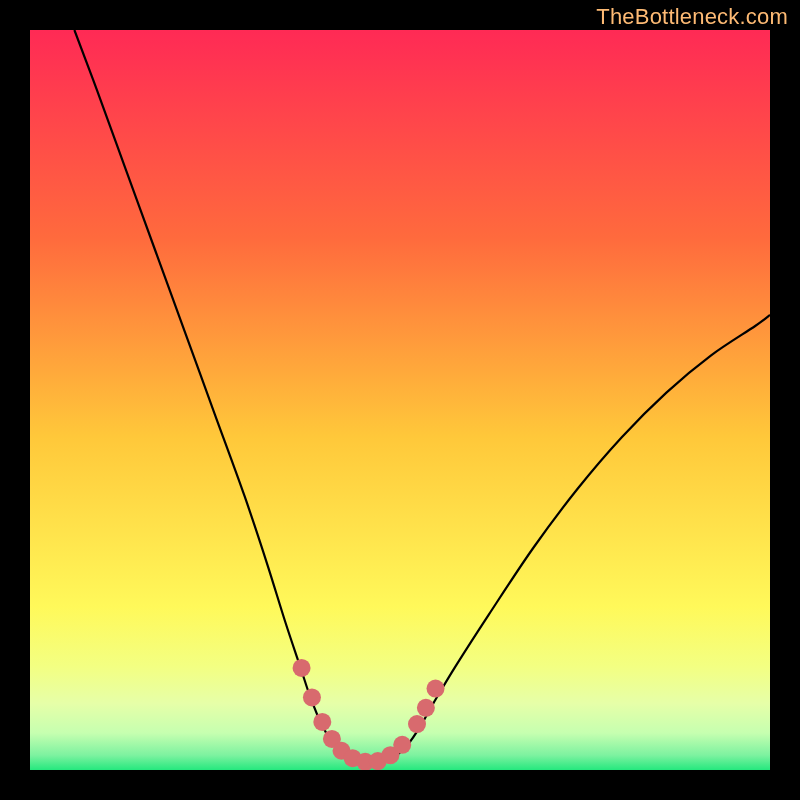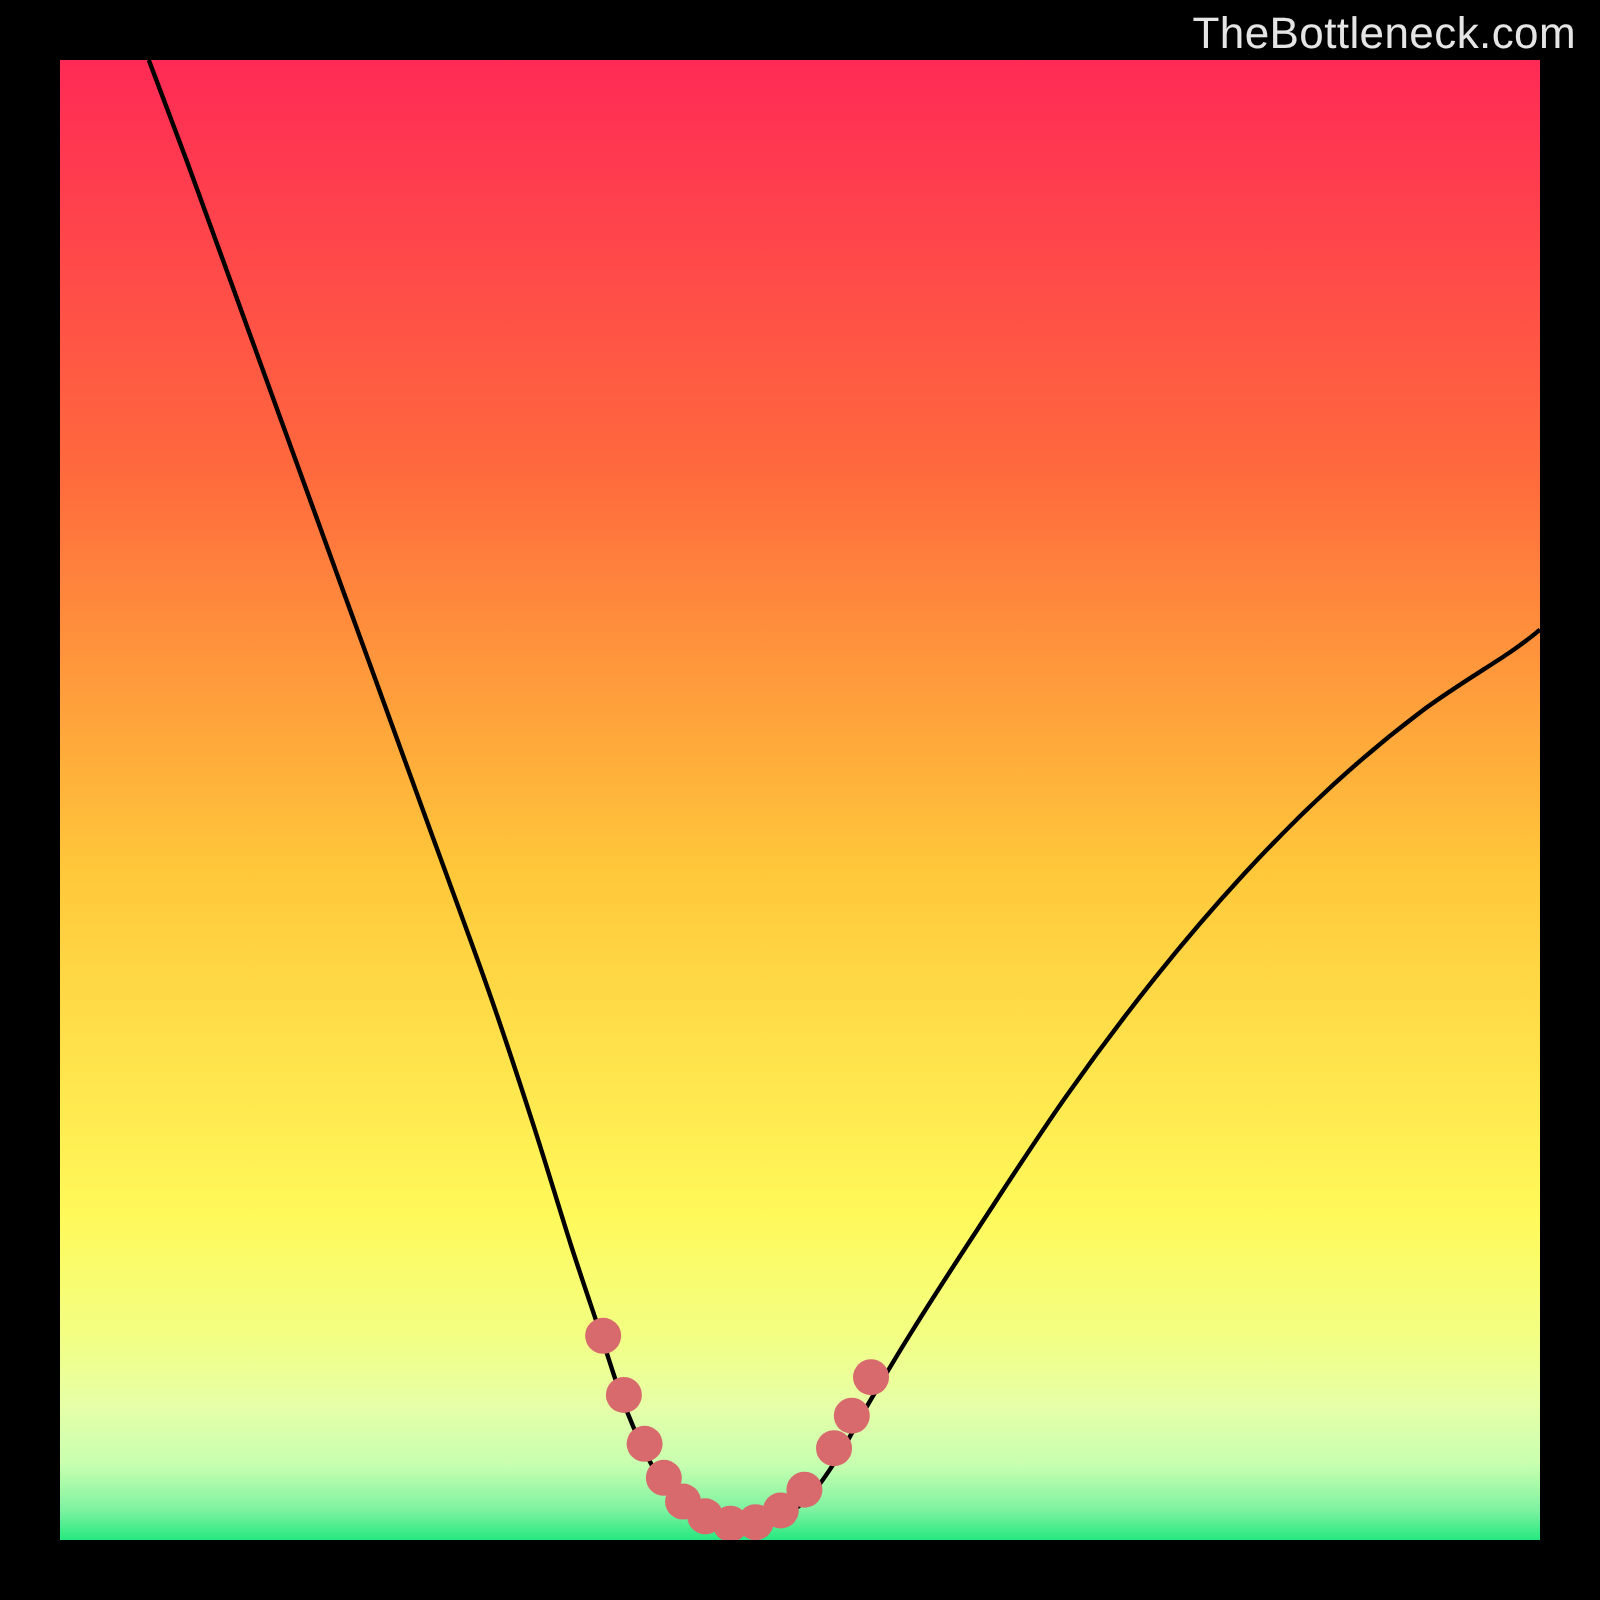--- a/index.html
+++ b/index.html
@@ -1,18 +1,18 @@
 <!DOCTYPE html>
 <html><head>
 <meta charset="utf-8">
 <style>
   html,body{margin:0;padding:0;}
   body{width:800px;height:800px;background:#000;position:relative;overflow:hidden;font-family:Arial,Helvetica,sans-serif;}
   .plot{position:absolute;left:30px;top:30px;width:740px;height:740px;}
-  .watermark{position:absolute;top:4px;right:12px;color:#e5e5e5;font-size:22px;font-weight:400;letter-spacing:0.2px;z-index:5;}
+  .watermark{position:absolute;top:4px;right:12px;color:#fdba74;font-size:22px;font-weight:400;letter-spacing:0.2px;z-index:5;}
   svg{display:block;}
 </style>
 </head>
 <body>
 
 <div class="watermark">TheBottleneck.com</div>
 
 <div class="plot">
   <svg width="740" height="740" viewBox="0 0 740 740" preserveAspectRatio="none">
     <defs>

